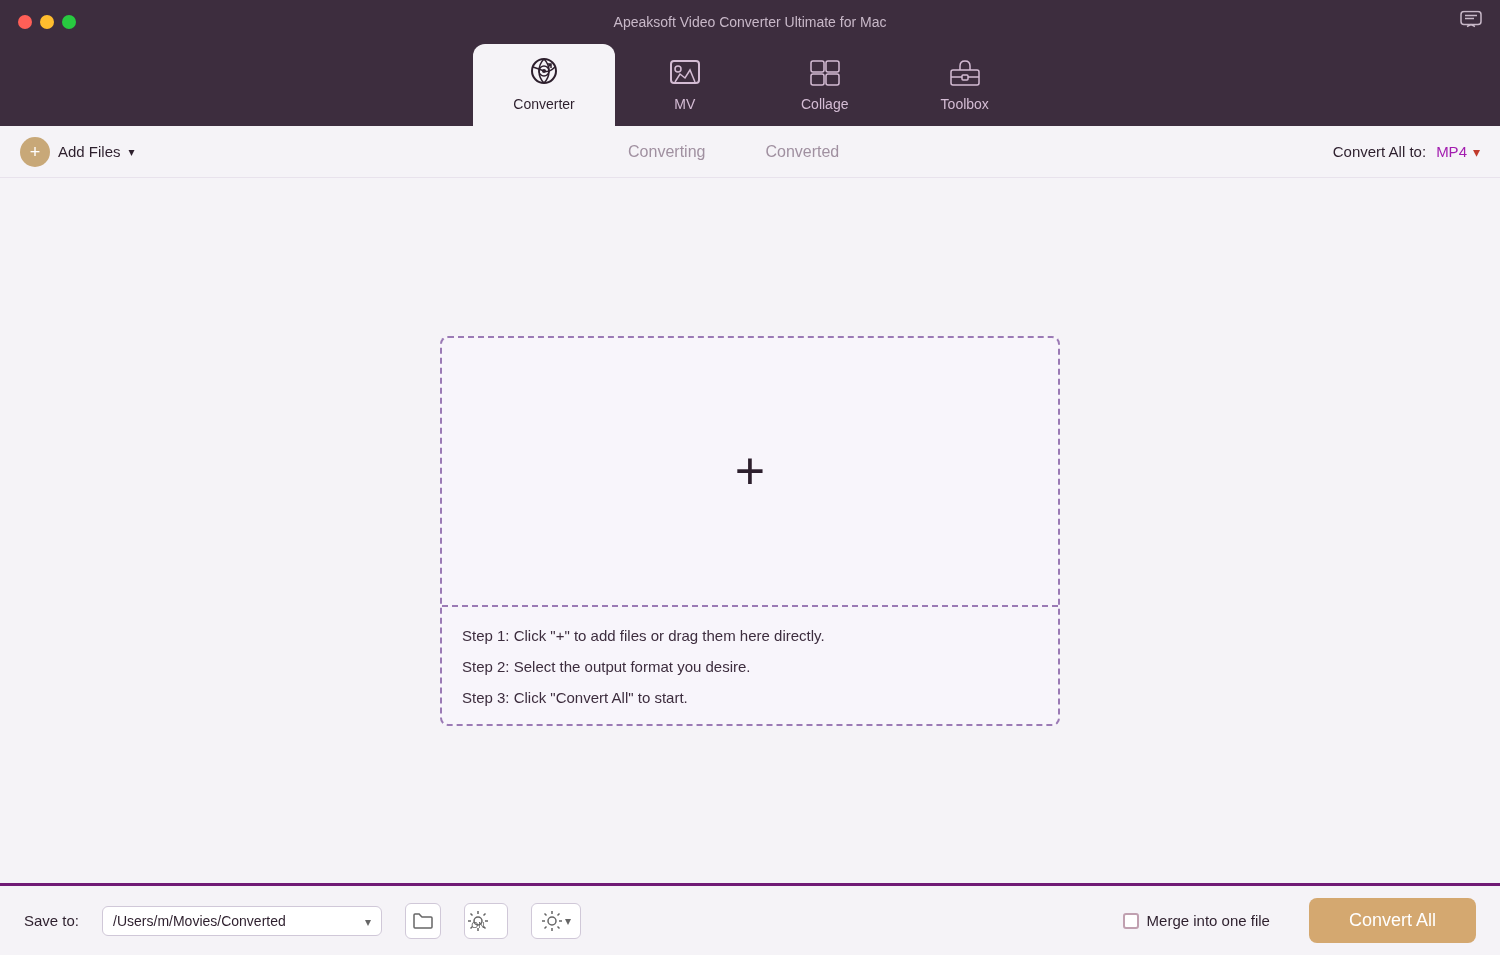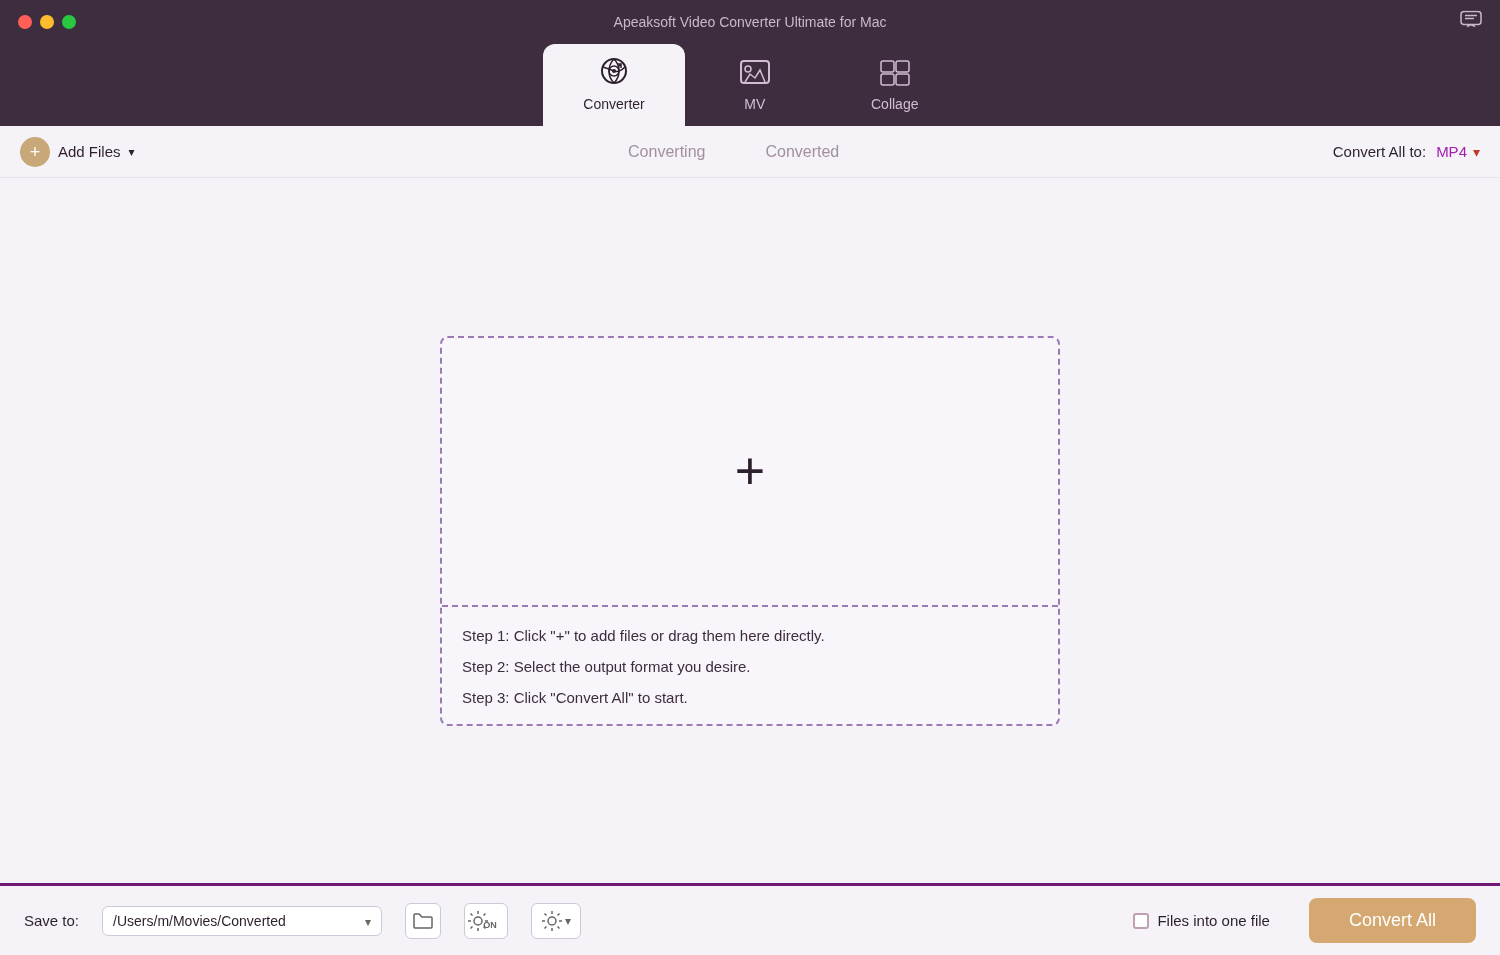--- a/index.html
+++ b/index.html
@@ -394,20 +394,32 @@
       <svg width="30" height="26" viewBox="0 0 30 26" fill="none">
         <rect x="1" y="1" width="13" height="11" rx="2" stroke="#d4bcd4" stroke-width="1.5" fill="none"></rect>
         <rect x="16" y="1" width="13" height="11" rx="2" stroke="#d4bcd4" stroke-width="1.5" fill="none"></rect>
         <rect x="1" y="14" width="13" height="11" rx="2" stroke="#d4bcd4" stroke-width="1.5" fill="none"></rect>
         <rect x="16" y="14" width="13" height="11" rx="2" stroke="#d4bcd4" stroke-width="1.5" fill="none"></rect>
       </svg>
     </div>
     <span class="tab-label">Collage</span>
   </div>
 
+  <div class="tab">
+    <div class="tab-icon">
+      <svg width="30" height="26" viewBox="0 0 30 26" fill="none">
+        <rect x="1" y="10" width="28" height="15" rx="2" stroke="#d4bcd4" stroke-width="1.5" fill="none"></rect>
+        <path d="M10 10 L10 6 Q10 1 15 1 Q20 1 20 6 L20 10" stroke="#d4bcd4" stroke-width="1.5" fill="none"></path>
+        <rect x="12" y="15" width="6" height="5" rx="1" stroke="#d4bcd4" stroke-width="1.5" fill="none"></rect>
+        <line x1="1" y1="17" x2="12" y2="17" stroke="#d4bcd4" stroke-width="1.5"></line>
+        <line x1="18" y1="17" x2="29" y2="17" stroke="#d4bcd4" stroke-width="1.5"></line>
+      </svg>
+    </div>
+    <span class="tab-label">Toolbox</span>
+  </div>
 </div>
 
 <div class="main">
 
   <div class="sub-tab-bar">
     <div class="add-files-btn">
       <div class="add-icon-circle">+</div>
       <span class="add-files-label">Add Files</span>
       <span class="dropdown-arrow-small">▾</span>
     </div>
@@ -449,31 +461,31 @@
     <div class="folder-icon-btn">
       <svg width="20" height="16" viewBox="0 0 20 16" fill="none">
         <path d="M1 3 L1 14 Q1 15 2 15 L18 15 Q19 15 19 14 L19 5 Q19 4 18 4 L9 4 L7 2 Q6.5 1 6 1 L2 1 Q1 1 1 2 Z" stroke="#666" stroke-width="1.5" fill="none"></path>
       </svg>
     </div>
     <div class="settings-btn">
       <svg width="22" height="22" viewBox="0 0 22 22" fill="none">
         <circle cx="11" cy="11" r="4" stroke="#666" stroke-width="1.5" fill="none"></circle>
         <path d="M11 1 L11 4 M11 18 L11 21 M1 11 L4 11 M18 11 L21 11 M3.5 3.5 L5.5 5.5 M16.5 16.5 L18.5 18.5 M18.5 3.5 L16.5 5.5 M5.5 16.5 L3.5 18.5" stroke="#666" stroke-width="1.5"></path>
       </svg>
-      <span style="font-size:9px;color:#666;font-weight:bold;position:relative;top:4px;right:8px;">ON</span>
+      <span style="font-size:9px;color:#666;font-weight:normal;position:relative;top:4px;right:20px;">ON</span>
     </div>
     <div class="settings-btn2">
       <svg width="22" height="22" viewBox="0 0 22 22" fill="none">
         <circle cx="11" cy="11" r="4" stroke="#666" stroke-width="1.5" fill="none"></circle>
         <path d="M11 1 L11 4 M11 18 L11 21 M1 11 L4 11 M18 11 L21 11 M3.5 3.5 L5.5 5.5 M16.5 16.5 L18.5 18.5 M18.5 3.5 L16.5 5.5 M5.5 16.5 L3.5 18.5" stroke="#666" stroke-width="1.5"></path>
       </svg>
       <span style="font-size:12px;color:#666;">▾</span>
     </div>
 
     <div class="merge-section">
       <div class="merge-checkbox"></div>
-      <span class="merge-label">Files into one file</span>
+      <span class="merge-label">Merge into one file</span>
     </div>
 
     <button class="convert-all-btn">Convert All</button>
   </div>
 
 </div>
 
 </body></html>

